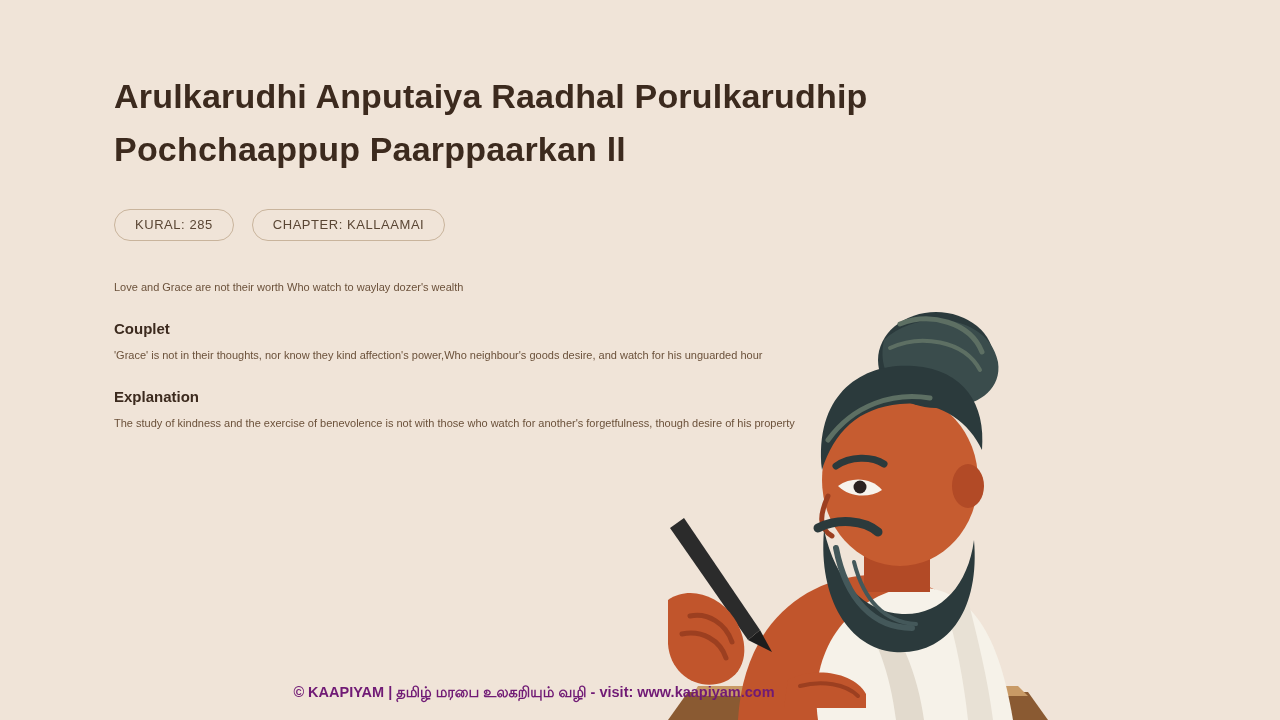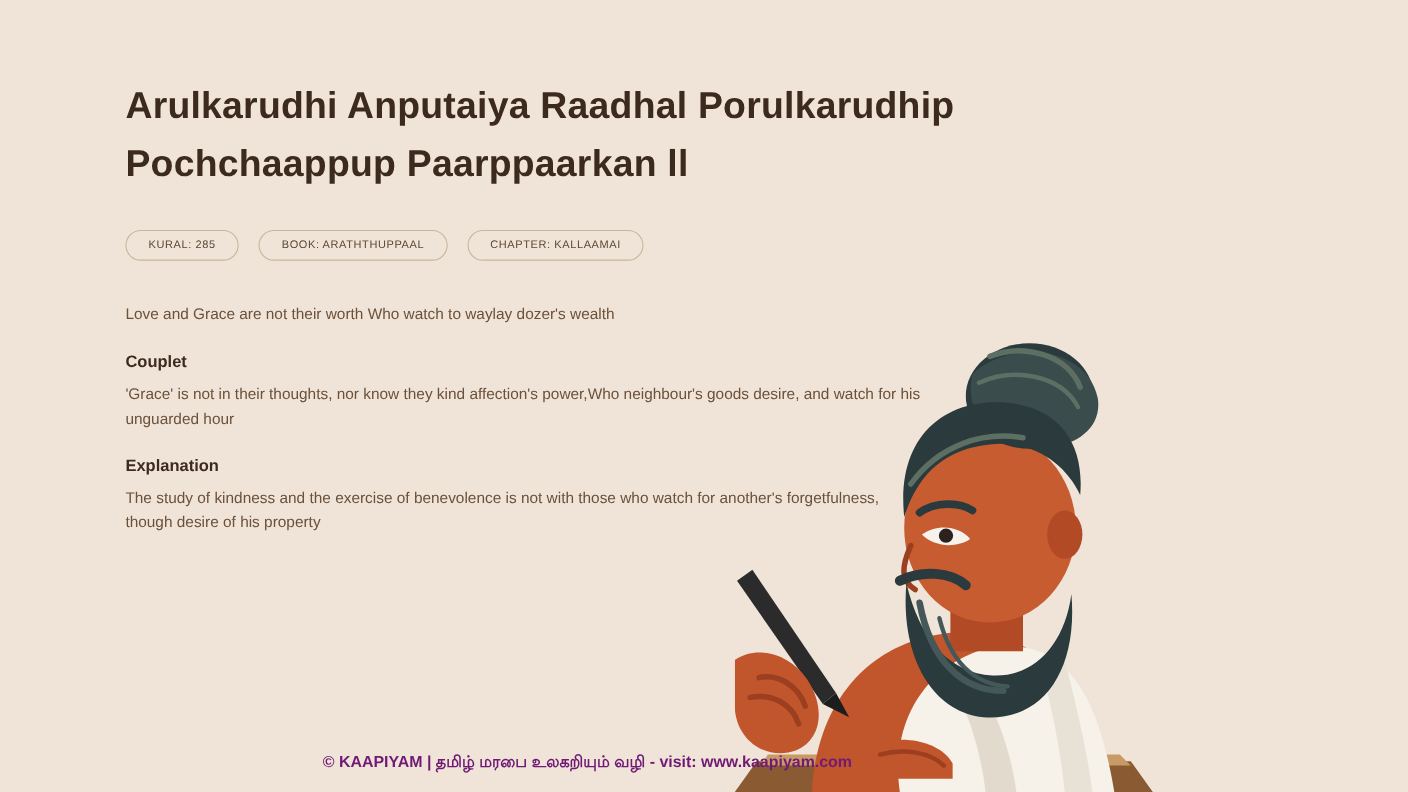--- a/index.html
+++ b/index.html
@@ -39,38 +39,38 @@
   .tags {
     display: flex;
     flex-direction: row;
     gap: 18px;
     margin-bottom: 38px;
   }
   .tag {
     border: 1px solid #c9b49c;
     border-radius: 16px;
     padding: 7px 20px 8px 20px;
-    font-size: 10px;
+    font-size: 13px;
     letter-spacing: 0.55px;
     color: #5a4634;
     background: transparent;
     white-space: nowrap;
     text-transform: uppercase;
   }
   .section {
     margin-bottom: 24px;
   }
   .section-heading {
     font-size: 15px;
     font-weight: bold;
     color: #3c2a1e;
     margin: 0 0 10px 0;
   }
   .section-body {
-    font-size: 14px;
+    font-size: 11px;
     color: #6b513a;
     line-height: 1.55;
     margin: 0;
     max-width: 730px;
   }
   .footer {
     position: absolute;
     left: 0;
     right: 0;
     bottom: 18px;
@@ -143,21 +143,20 @@
     <path d="M120 380 C146 366 186 372 198 394 L198 408 L116 408 Z" fill="#c1552c"></path>
     <path d="M132 386 C154 380 178 384 190 396" stroke="#9c3f20" stroke-width="4" fill="none" stroke-linecap="round"></path>
   </svg>
 
   <div class="content">
 
     <h1 class="title">Arulkarudhi Anputaiya Raadhal Porulkarudhip Pochchaappup Paarppaarkan ll</h1>
 
     <div class="tags">
       <span class="tag">KURAL: 285</span>
-      <span class="tag">BOOK: ARATHTHUPPAAL</span>
       <span class="tag">CHAPTER: KALLAAMAI</span>
     </div>
 
     <div class="section">
       <p class="section-body">Love and Grace are not their worth Who watch to waylay dozer's wealth</p>
     </div>
 
     <div class="section">
       <h2 class="section-heading">Couplet</h2>
       <p class="section-body">'Grace' is not in their thoughts, nor know they kind affection's power,Who neighbour's goods desire, and watch for his unguarded hour</p>

